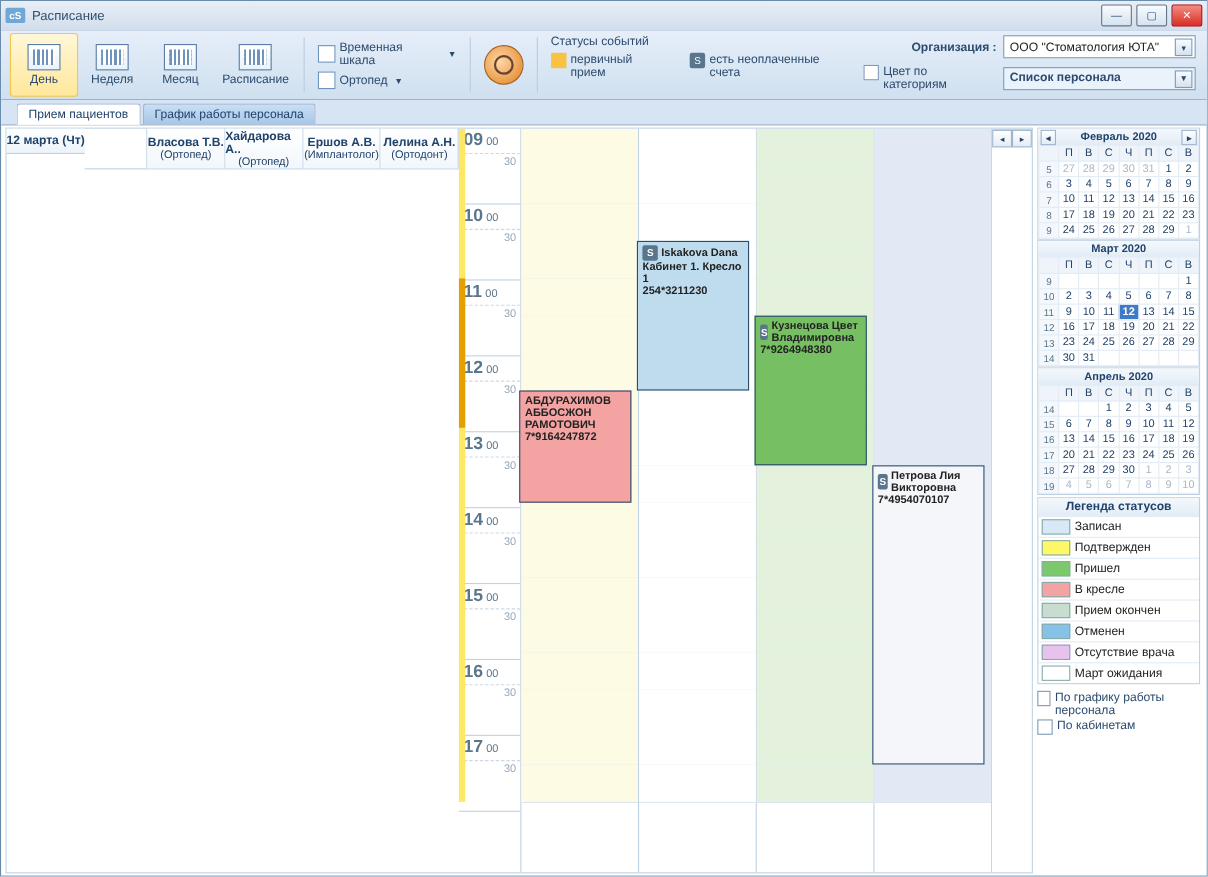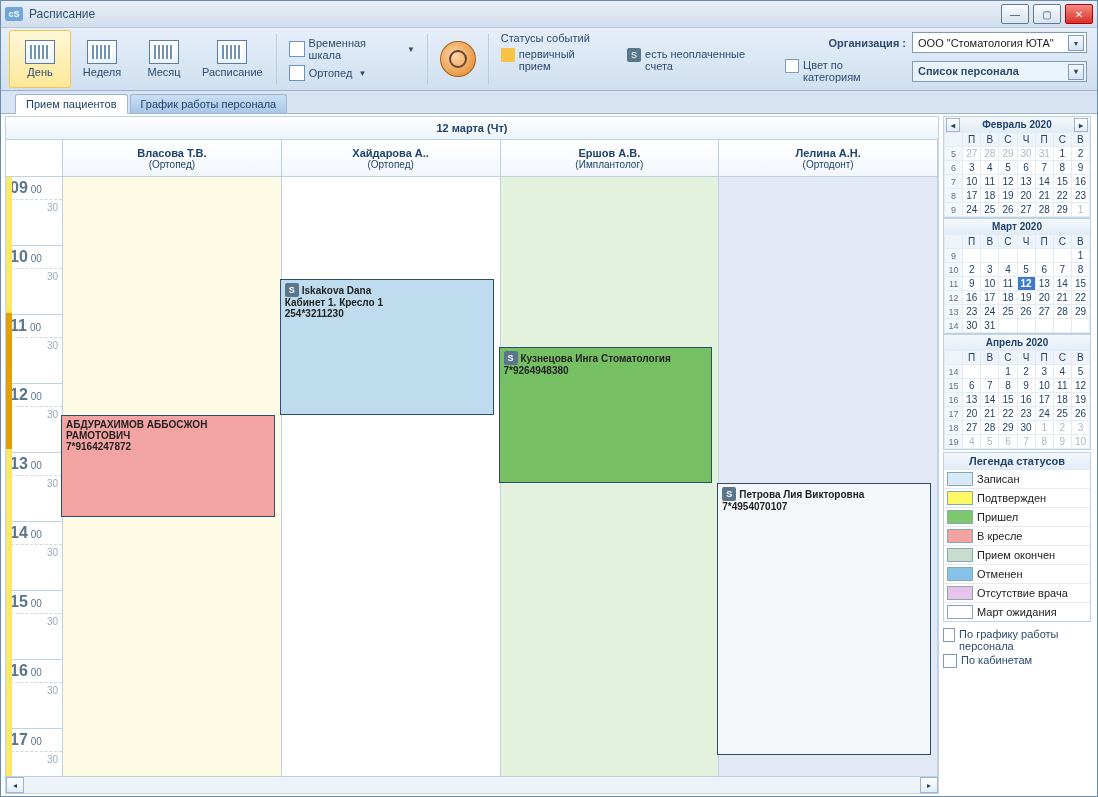--- a/index.html
+++ b/index.html
@@ -34,21 +34,21 @@
 .org-row label{color:#2c4b6e;font-weight:bold}
 .org-select, .staff-select{height:19px;border:1px solid #7e9bb7;background:#fff;padding:0 18px 0 5px;display:flex;align-items:center;position:relative;min-width:150px}
 .staff-select{background:#eaf3fb;font-weight:bold;color:#2c4b6e}
 .combo-chev{position:absolute;right:2px;top:2px;width:14px;height:14px;border:1px solid #7e9bb7;background:linear-gradient(#f7fbff,#d5e2ef);display:flex;align-items:center;justify-content:center;font-size:8px;color:#2c4b6e}
 .chk-row{display:flex;gap:4px;color:#2c4b6e}
 .chk{width:12px;height:12px;border:1px solid #7e9bb7;background:#fff}
 .tabs{display:flex;align-items:flex-end;height:22px;background:#d6e4f3;padding-left:14px;border-bottom:1px solid #9fb5cd;gap:2px}
 .tab{padding:3px 10px;border:1px solid #9fb5cd;border-bottom:none;background:linear-gradient(#c9dff6,#a7c6e6);color:#20436b;border-radius:3px 3px 0 0;font-size:11px}
 .tab.active{background:#fff;font-weight:normal;border-color:#9fb5cd;border-bottom:1px solid #fff;margin-bottom:-1px}
 .body{flex:1;display:flex;min-height:0}
-.schedule-wrap{flex:1;display:flex;flex-direction:column;min-width:0;border:1px solid #bfd2e4;margin:2px 2px 2px 4px;background:#fff}
+.schedule-wrap{flex:1;display:flex;flex-direction:row;min-width:0;border:1px solid #bfd2e4;margin:2px 2px 2px 4px;background:#fff}
 .date-hdr{height:22px;border-bottom:1px solid #bfd2e4;display:flex;align-items:center;justify-content:center;font-weight:bold;color:#20436b;background:linear-gradient(#fff,#ecf3fa)}
 .cols-hdr{display:flex;height:36px;border-bottom:1px solid #bfd2e4}
 .time-gutter-hdr{width:56px;border-right:1px solid #bfd2e4}
 .col-hdr{flex:1;border-right:1px solid #bfd2e4;display:flex;flex-direction:column;align-items:center;justify-content:center;font-weight:bold;color:#20436b;background:linear-gradient(#fff,#f2f7fc)}
 .col-hdr .sub{font-weight:normal;font-size:10px}
 .grid-scroll{flex:1;overflow:hidden;position:relative}
 .grid{position:absolute;inset:0;display:flex}
 .time-gutter{width:56px;border-right:1px solid #bfd2e4}
 .hour{height:68px;border-bottom:1px solid #bfd2e4;display:flex;flex-direction:column}
 .hour .hh{display:flex;align-items:baseline;padding:2px 4px}
@@ -333,21 +333,21 @@
               <div class="row30" style="top: 374px;"></div>
               <div class="row30" style="top: 408px;"></div>
               <div class="row30" style="top: 442px;"></div>
               <div class="row30" style="top: 476px;"></div>
               <div class="row30" style="top: 510px;"></div>
               <div class="row30" style="top: 544px;"></div>
               <div class="row30" style="top: 578px;"></div>
               <div class="event green" style="top: 170px; height: 136px;">
                 <div class="ev-title">
                   <span class="sq-ico">S</span>
-                  <span>Кузнецова Инга Стоматология</span>
+                  <span>Кузнецова Цвет Владимировна</span>
                 </div>
                 <div style="font-weight:bold">7*9264948380</div>
               </div>
             </div>
             <div class="col bg-blue">
               <div class="row30" style="top: 0px;"></div>
               <div class="row30" style="top: 34px;"></div>
               <div class="row30" style="top: 68px;"></div>
               <div class="row30" style="top: 102px;"></div>
               <div class="row30" style="top: 136px;"></div>

